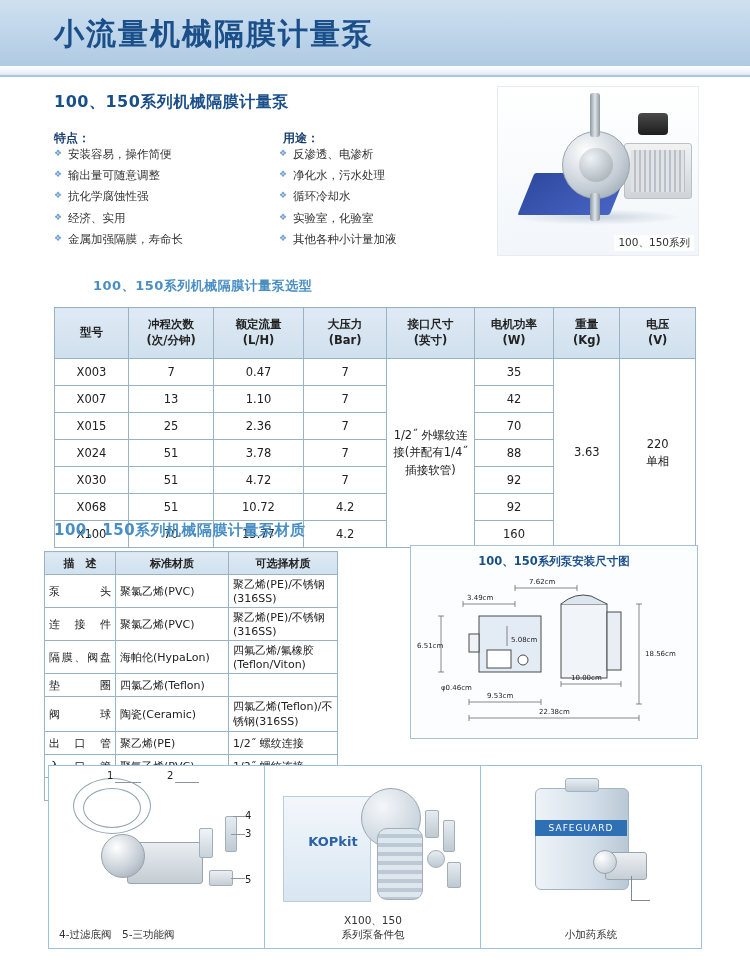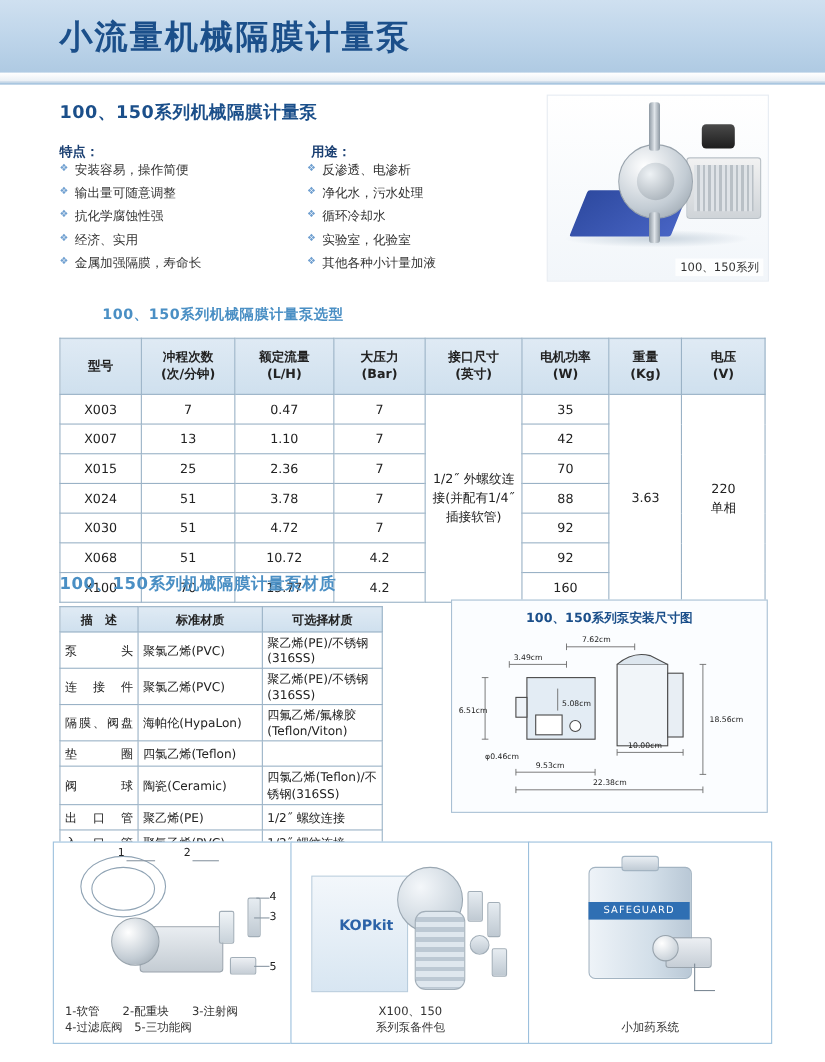--- a/index.html
+++ b/index.html
@@ -115,21 +115,21 @@
   }
   .spec-table tbody td{height:20px;background:#fff;}
   .spec-table .vmid{vertical-align:middle;line-height:1.5;}
 
   
   .sec3-title{
     position:absolute;left:54px;top:521px;
     font-size:15px;font-weight:bold;color:#4a8fc4;letter-spacing:.5px;
   }
   .mat-table{
-    position:absolute;left:54px;top:551px;width:294px;font-size:11px;
+    position:absolute;left:44px;top:551px;width:294px;font-size:11px;
   }
   .mat-table th,.mat-table td{
     border:1px solid #9ab2c6;padding:2px 4px;color:#222;height:18px;
   }
   .mat-table thead th{
     background:linear-gradient(to bottom,#dfeaf4,#cfe0ee);
     font-weight:bold;text-align:center;
   }
   .mat-table td.c1{width:62px;text-align:justify;text-align-last:justify;}
   .mat-table td.c2{width:104px;}
@@ -487,21 +487,20 @@
         <div class="lbl" style="left:196px;top:62px;">3</div>
         <div class="lbl" style="left:196px;top:44px;">4</div>
         <div class="lbl" style="left:196px;top:108px;">5</div>
         <div class="dotline" style="left:66px;top:16px;width:26px;"></div>
         <div class="dotline" style="left:126px;top:16px;width:24px;"></div>
         <div class="dotline" style="left:182px;top:68px;width:14px;"></div>
         <div class="dotline" style="left:184px;top:50px;width:12px;"></div>
         <div class="dotline" style="left:182px;top:112px;width:14px;"></div>
       </div>
       <div class="panel-caption">
-        <div>1-软管　　2-配重块　　3-注射阀</div>
         <div>4-过滤底阀　5-三功能阀</div>
       </div>
     </div>
 
     <div class="panel p2">
       <div class="art">
         <div class="kopkit-box"></div>
         <div class="kopkit-text">KOPkit</div>
         <div class="diaph"></div>
         <div class="bellow"></div>

